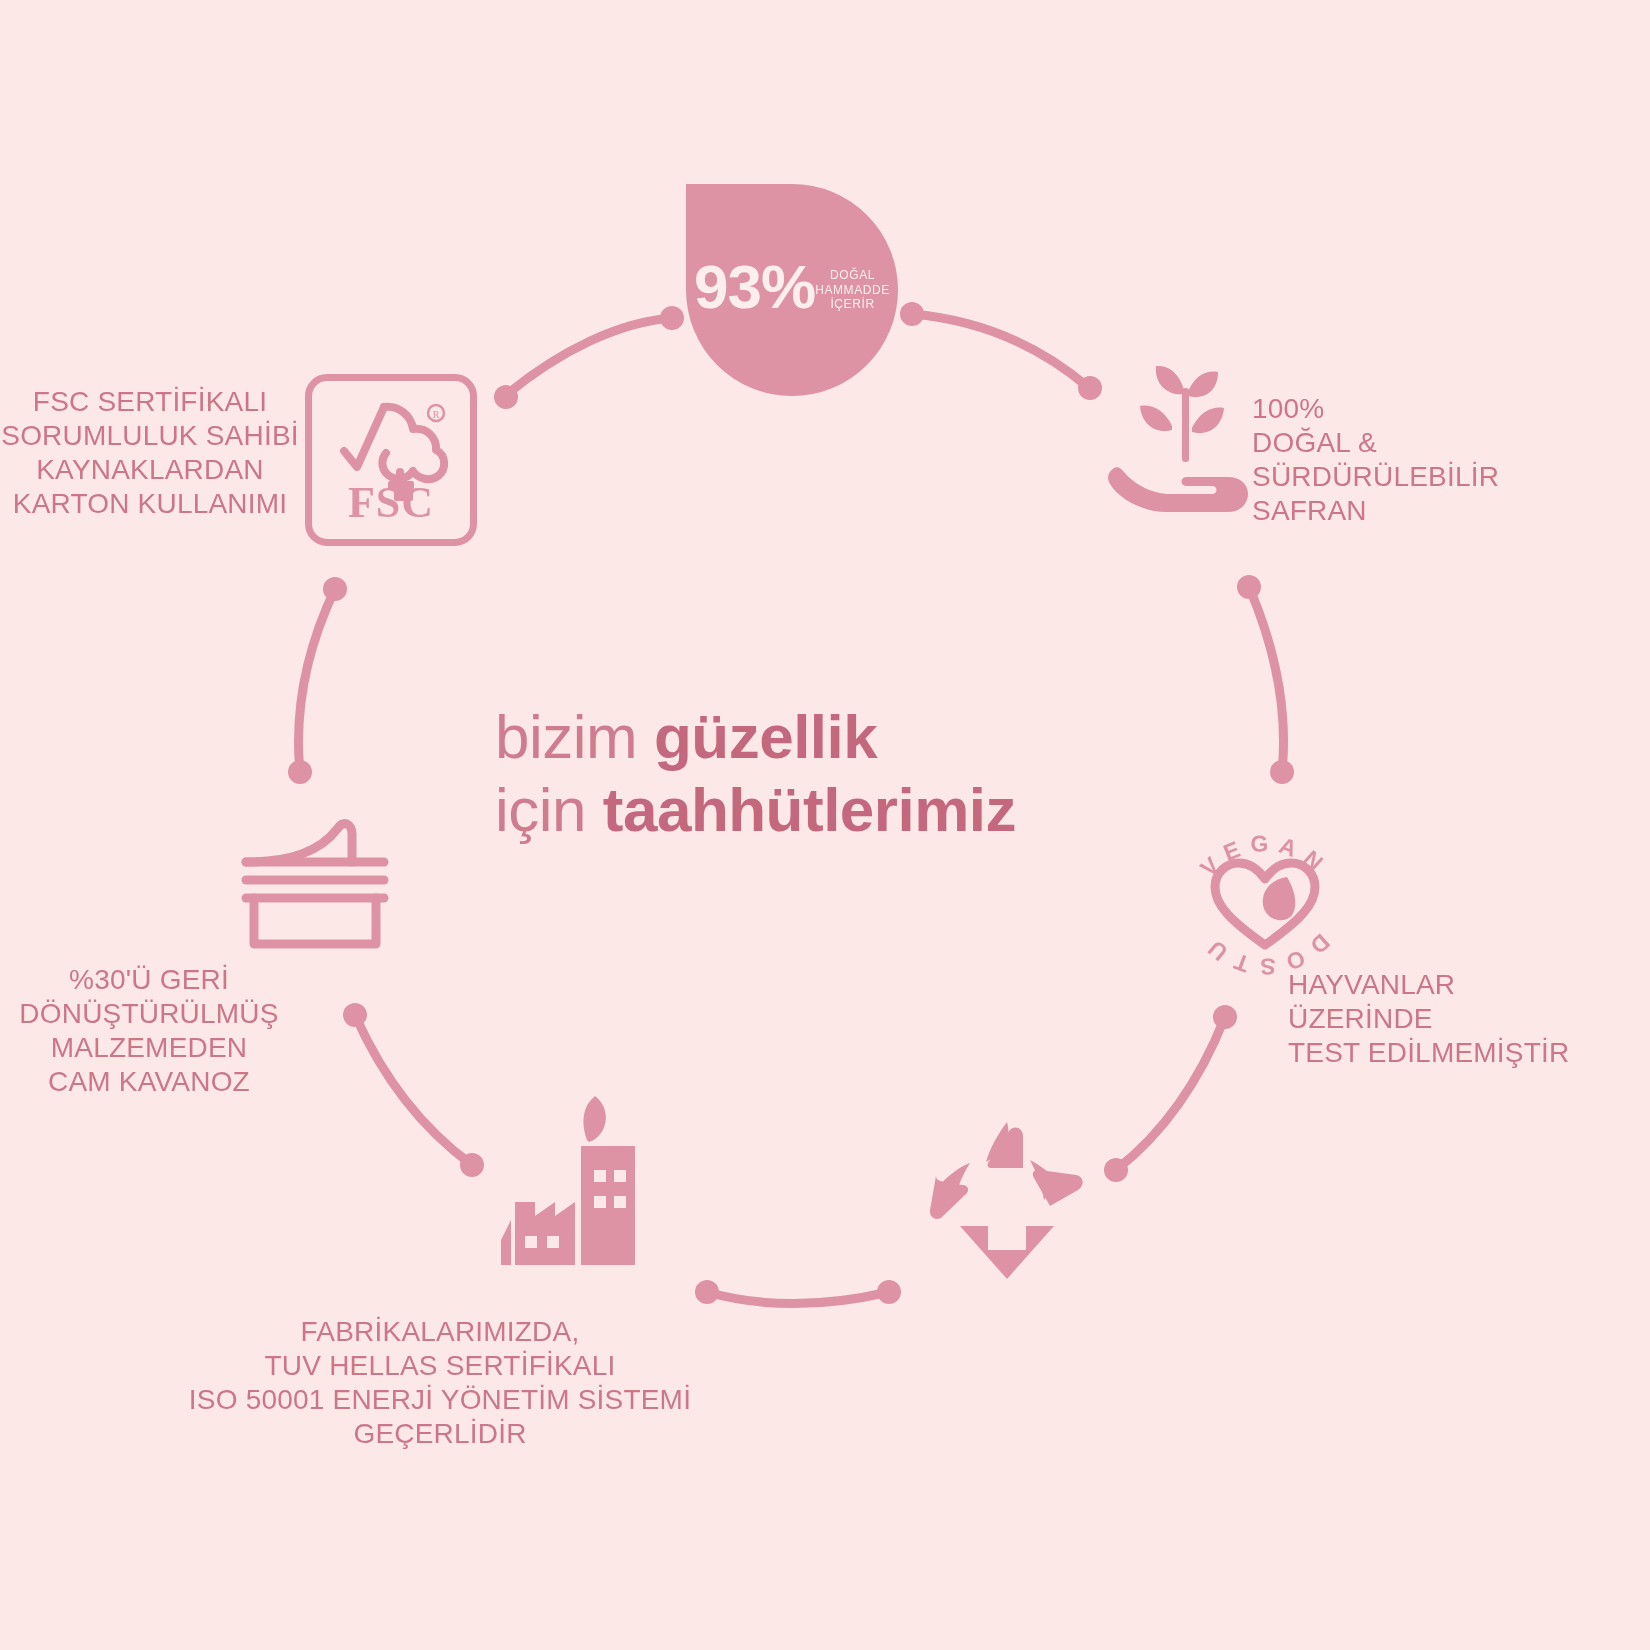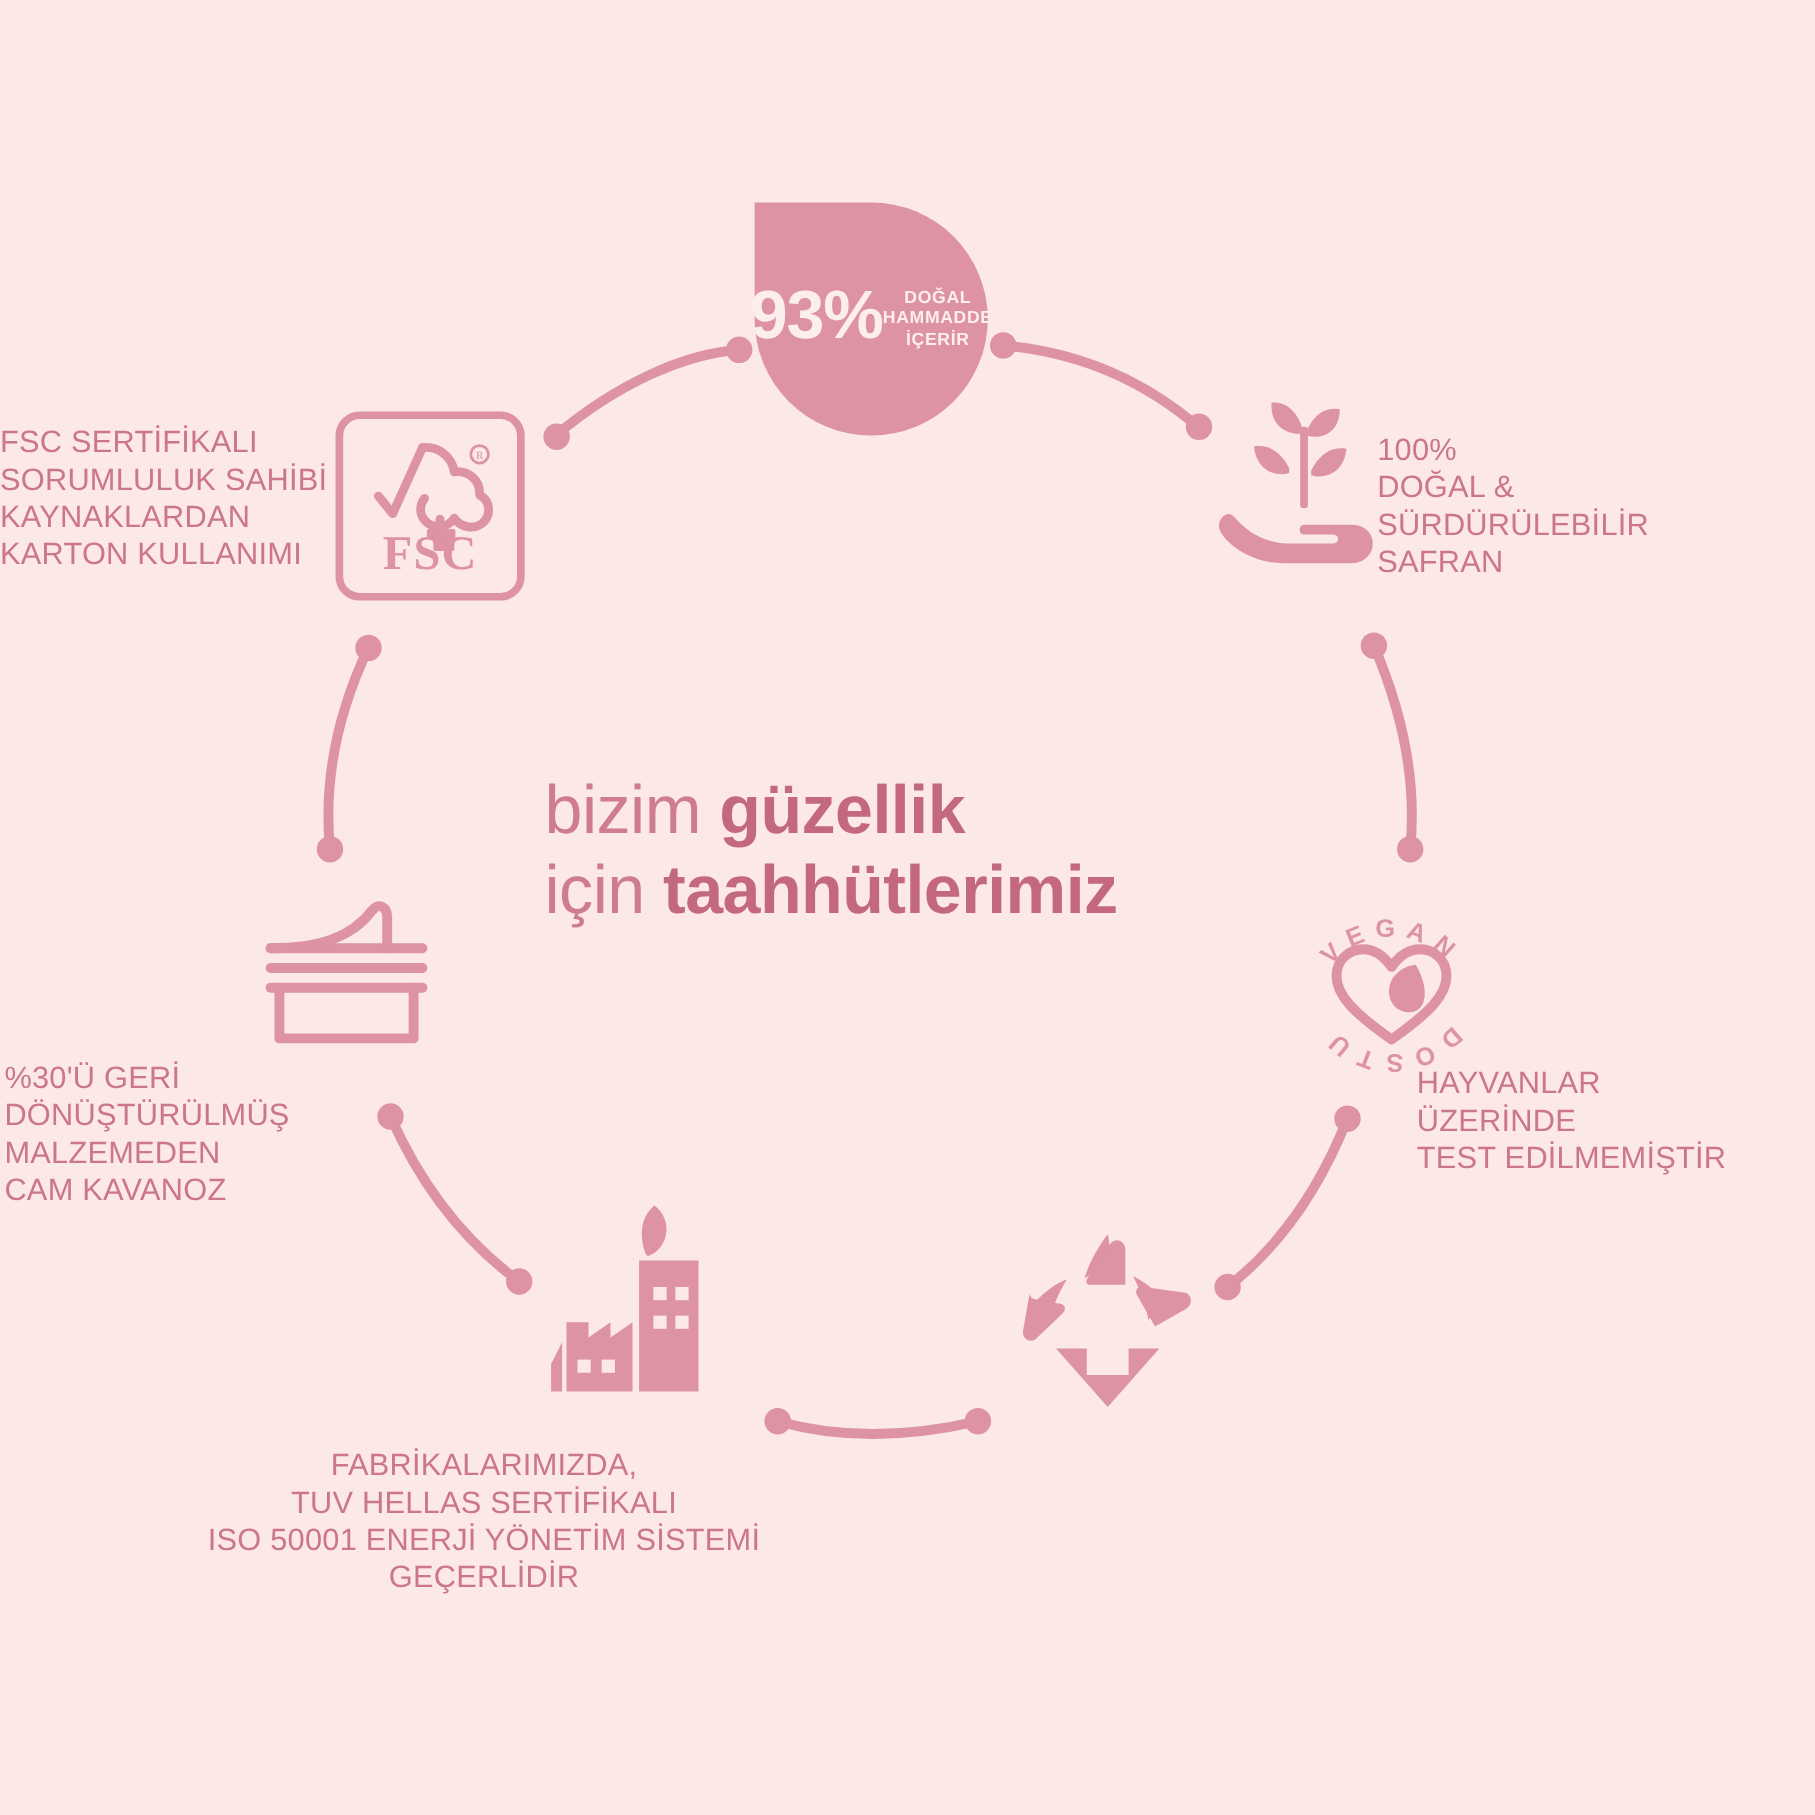--- a/index.html
+++ b/index.html
@@ -47,36 +47,36 @@
     justify-content: center;
   }
   #badge-93 .pct {
     font-size: 62px;
     font-weight: 700;
     letter-spacing: -1px;
     line-height: 1;
     margin-bottom: 6px;
   }
   #badge-93 .sub {
-    font-size: 16px;
-    font-weight: 700;
+    font-size: 12px;
+    font-weight: 400;
     letter-spacing: 0.6px;
     line-height: 1.22;
   }
 
   
   .label {
     color: #cb7788;
     font-weight: 400;
     font-size: 28px;
     line-height: 1.22;
     letter-spacing: 0.2px;
     white-space: pre-line;
   }
-  .label.r { text-align: left; }
+  .label.r { text-align: center; }
   .label.l { text-align: left; }
   .label.c { text-align: center; }
 
   #lbl-fsc     { left: 0px;    top: 385px;  width: 300px; }
   #lbl-saffron { left: 1252px; top: 392px;  width: 340px; }
   #lbl-animal  { left: 1288px; top: 968px;  width: 330px; }
   #lbl-recycle { left: 1018px; top: 1310px; width: 420px; }
   #lbl-factory { left: 175px;  top: 1315px; width: 530px; }
   #lbl-jar     { left: 4px;   top: 963px;  width: 290px; }
 

